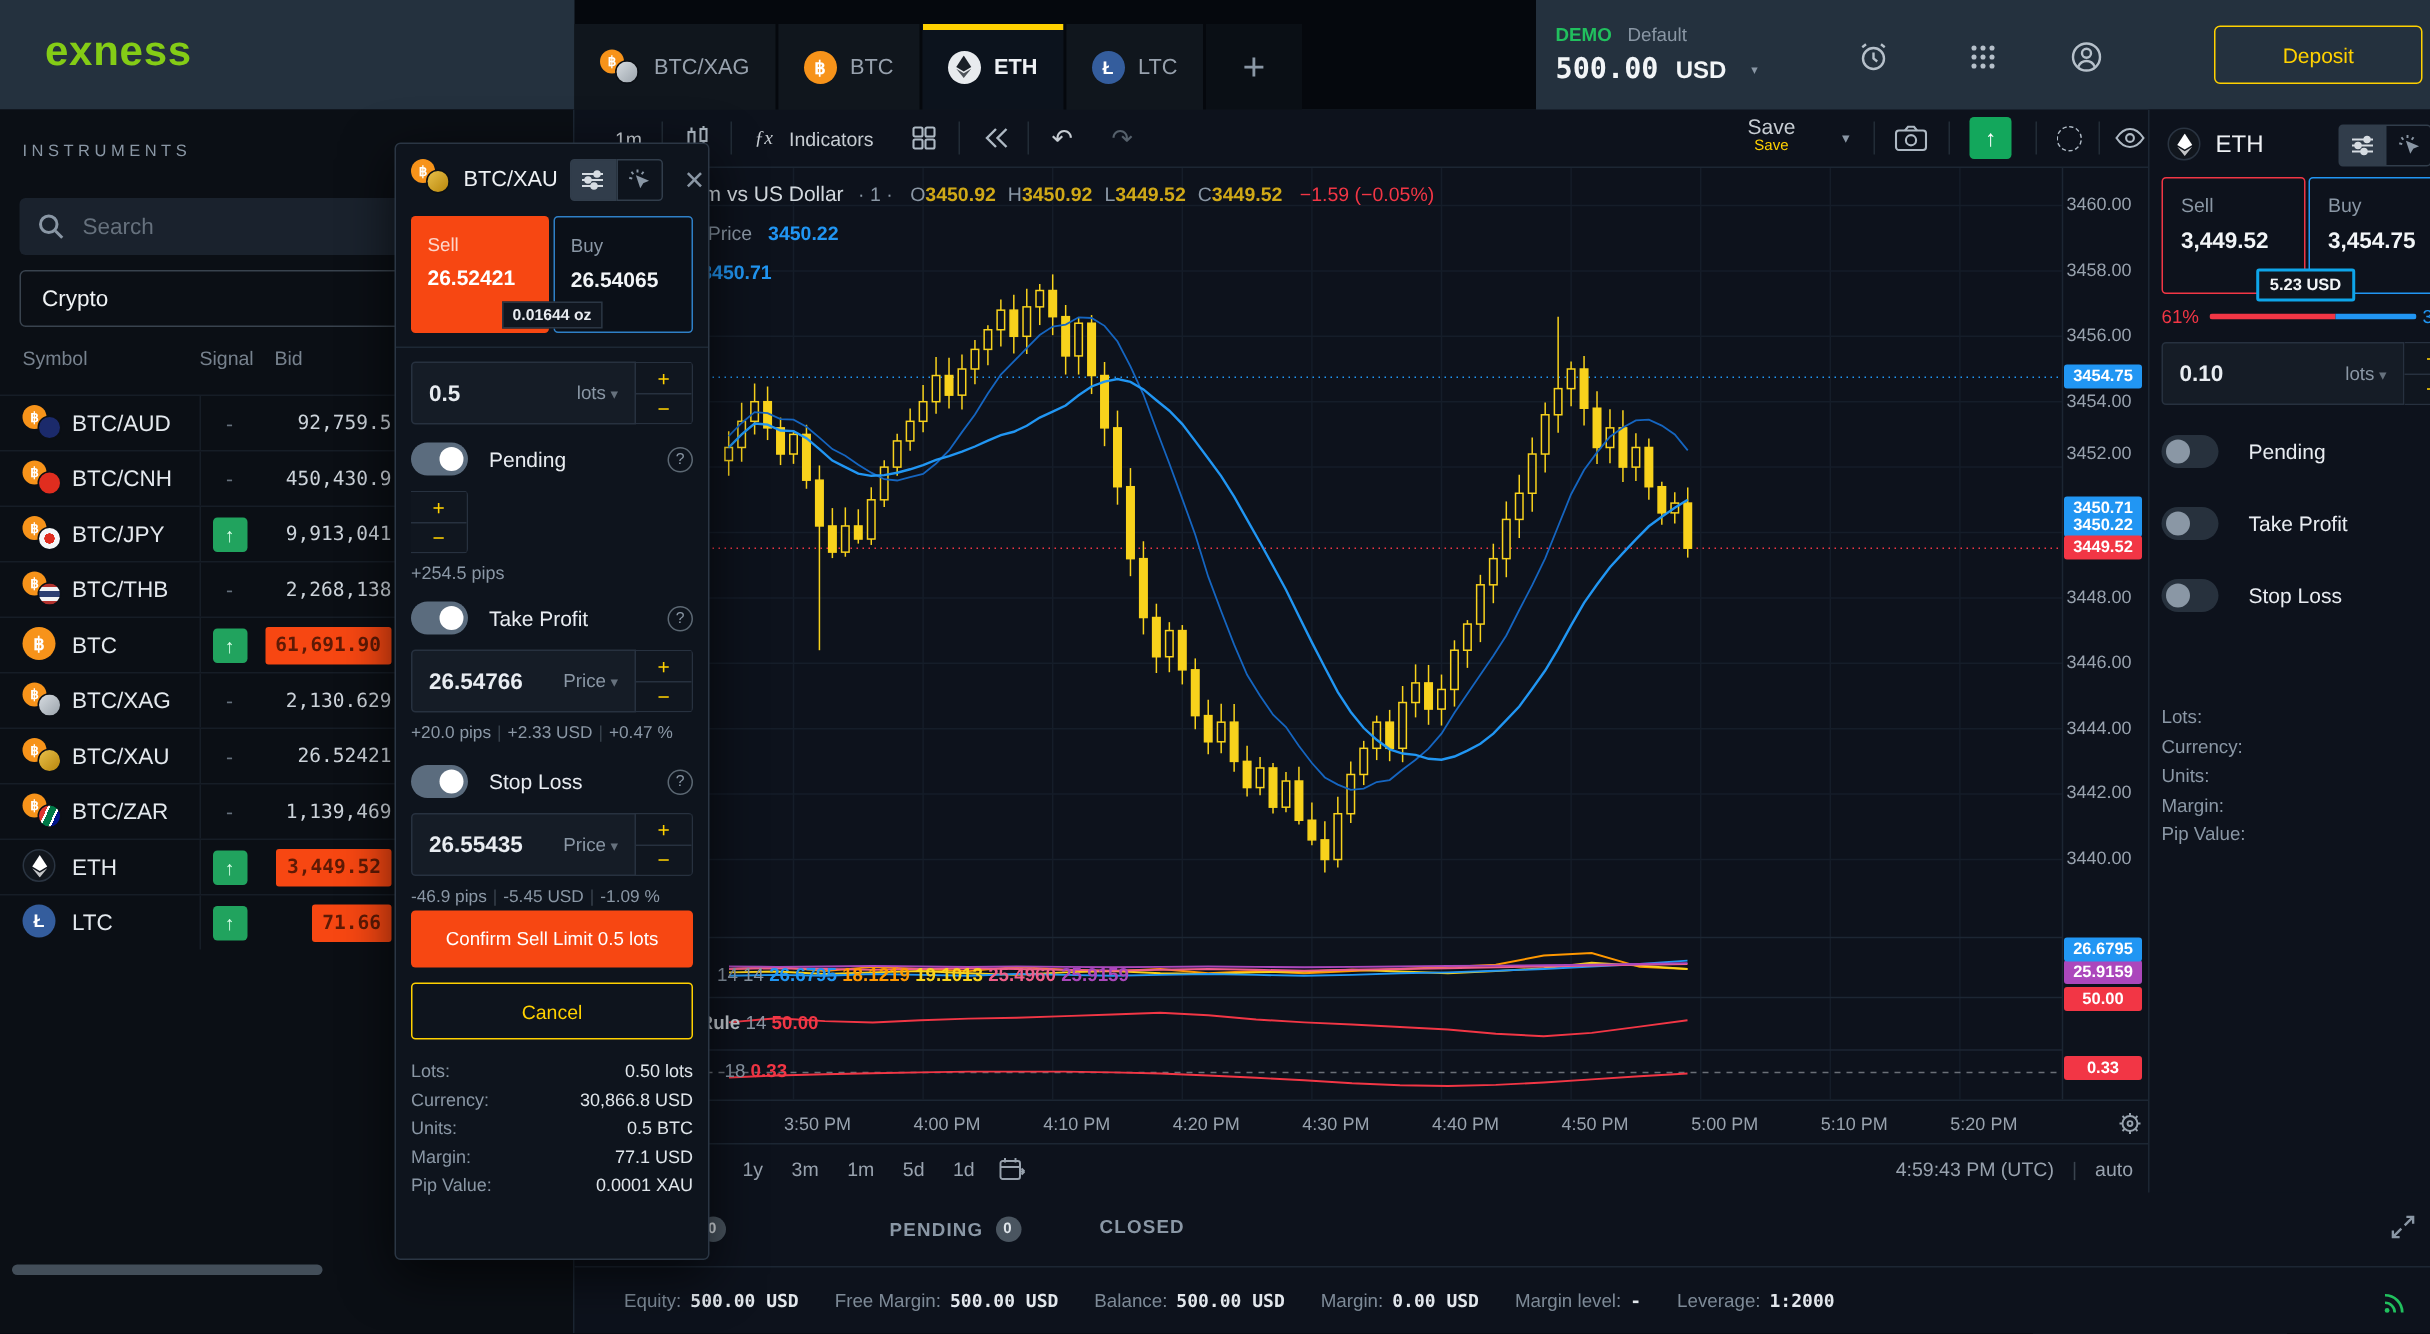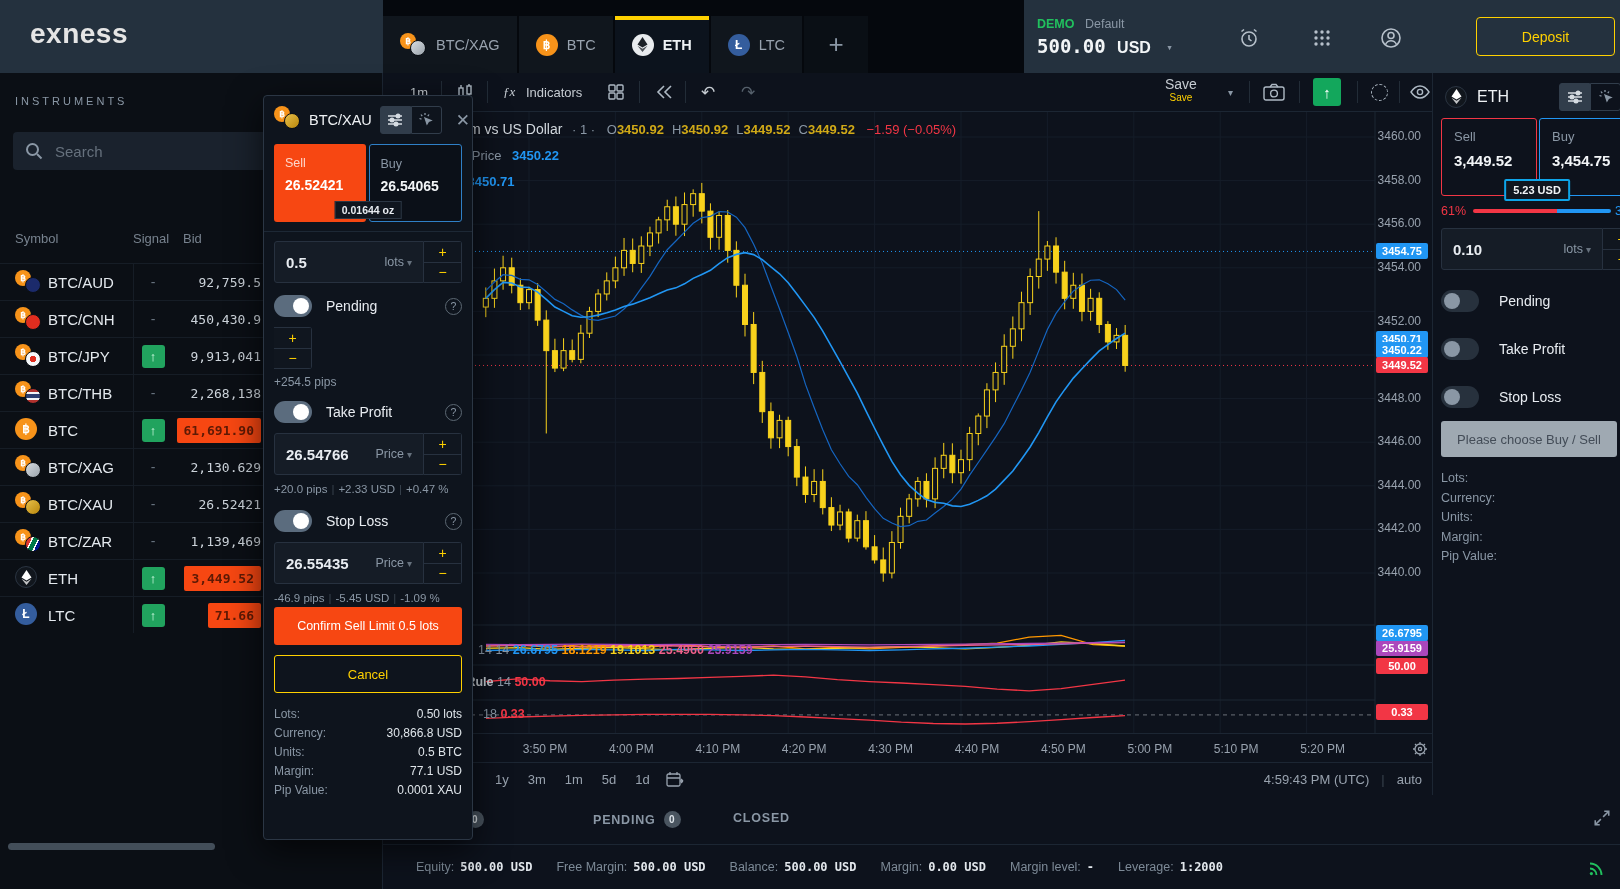--- a/index.html
+++ b/index.html
@@ -2,21 +2,21 @@
 <html><head>
 <meta charset="utf-8">
 <style>
   * { margin:0; padding:0; box-sizing:border-box; }
   html,body { background:#05080d; }
   body { font-family:"Liberation Sans", sans-serif; }
   #app { position:relative; width:1620px; height:889px; background:#0d121c; overflow:hidden; }
 
   
   #topbar { position:absolute; left:0; top:0; width:1620px; height:73px; background:#24313e; }
-  #logo { position:absolute; left:30px; top:18px; color:#e5e5e5; font-size:28px; font-weight:bold; letter-spacing:.5px; }
+  #logo { position:absolute; left:30px; top:18px; color:#84cc16; font-size:28px; font-weight:bold; letter-spacing:.5px; }
   #tab-strip { position:absolute; left:383px; top:0; width:641px; height:73px; background:#05080d; display:flex; align-items:flex-end; }
   .term-tab { height:57px; margin-top:16px; display:flex; align-items:center; gap:9px; padding:0 17px; background:#10161d; border-right:2px solid #05080d; cursor:pointer; }
   .term-tab .tab-label { color:#98a2ae; font-size:14.5px; }
   .term-tab.active { background:#0c131d; box-shadow:inset 0 4px 0 0 #ffd100; }
   .term-tab.active .tab-label { color:#eef1f4; font-weight:bold; }
   .add-tab { width:64px; height:57px; margin-top:16px; display:flex; align-items:center; justify-content:center; color:#8a97a5; font-size:26px; font-weight:300; background:#0a0f15; }
   #account-block { position:absolute; left:1037px; top:14px; }
   #acct-mode { color:#21c05e; font-weight:bold; font-size:12.5px; }
   #acct-profile { color:#8a97a5; font-size:12.5px; margin-left:6px; }
   #acct-balance { color:#f2f5f7; font-family:"DejaVu Sans Mono", monospace; font-weight:bold; font-size:19px; margin-top:3px; }
@@ -239,20 +239,21 @@
 
   <div id="sidebar">
     <div id="sb-title">INSTRUMENTS</div>
     <div id="search-box">
       <svg width="18" height="18" viewBox="0 0 18 18" fill="none" stroke="#8a97a5" stroke-width="2">
         <circle cx="7.5" cy="7.5" r="5.5"></circle>
           <path d="M12 12l4.5 4.5"></path>
       </svg>
       <input id="search-input" placeholder="Search" style="">
     </div>
+    <div id="category-box">Crypto</div>
     <div id="sb-header">
       <span class="c1">Symbol</span>
       <span class="c2">Signal</span>
       <span class="c3">Bid</span>
     </div>
     <div id="instrument-rows">
         <div class="inst-row">
           <span class="divider-v"></span>
           <span class="inst-icon"><span class="pair"><span class="coin back">฿</span><span class="coin front" style="background:#1b2a6b;"></span></span></span>
     <span class="inst-sym">BTC/AUD</span>
@@ -612,21 +613,21 @@
     <div class="pane-legend" style="left:100px;top:634px;">
       <span>18</span>
       <b style="color:#f23645;">0.33</b>
     </div>
 
     <div id="price-axis">
         <div class="pa-label" style="top: 17px;">3460.00</div>
         <div class="pa-label" style="top: 60.6px;">3458.00</div>
         <div class="pa-label" style="top: 104.2px;">3456.00</div>
         <div class="pa-label" style="top: 147.8px;">3454.00</div>
-        <div class="pa-label" style="top: 202px;">3452.00</div>
+        <div class="pa-label" style="top: 183px;">3452.00</div>
         <div class="pa-label" style="top: 235px;">3450.00</div>
         <div class="pa-label" style="top: 278.6px;">3448.00</div>
         <div class="pa-label" style="top: 322.2px;">3446.00</div>
         <div class="pa-label" style="top: 365.8px;">3444.00</div>
         <div class="pa-label" style="top: 409.4px;">3442.00</div>
         <div class="pa-label" style="top: 453px;">3440.00</div>
       </div>
     <div class="axis-badge b-blue" style="top:170px;">3454.75</div>
     <div class="axis-badge b-blue" style="top:258px;">3450.71</div>
     <div class="axis-badge b-blue" style="top:269px;">3450.22</div>
@@ -746,21 +747,20 @@
           </span>
     <span class="tl">Take Profit</span>
         </div>
         <div class="toggle-row" style="top: 311px;">
           <span class="toggle off">
             <span class="knob"></span>
           </span>
     <span class="tl">Stop Loss</span>
         </div>
       </div>
-    <div id="eth-action">Please choose Buy / Sell</div>
     <div id="eth-details">
         <div>Lots:</div>
         <div>Currency:</div>
         <div>Units:</div>
         <div>Margin:</div>
         <div>Pip Value:</div>
       </div>
   </div>
 
   <div id="positions-row">

